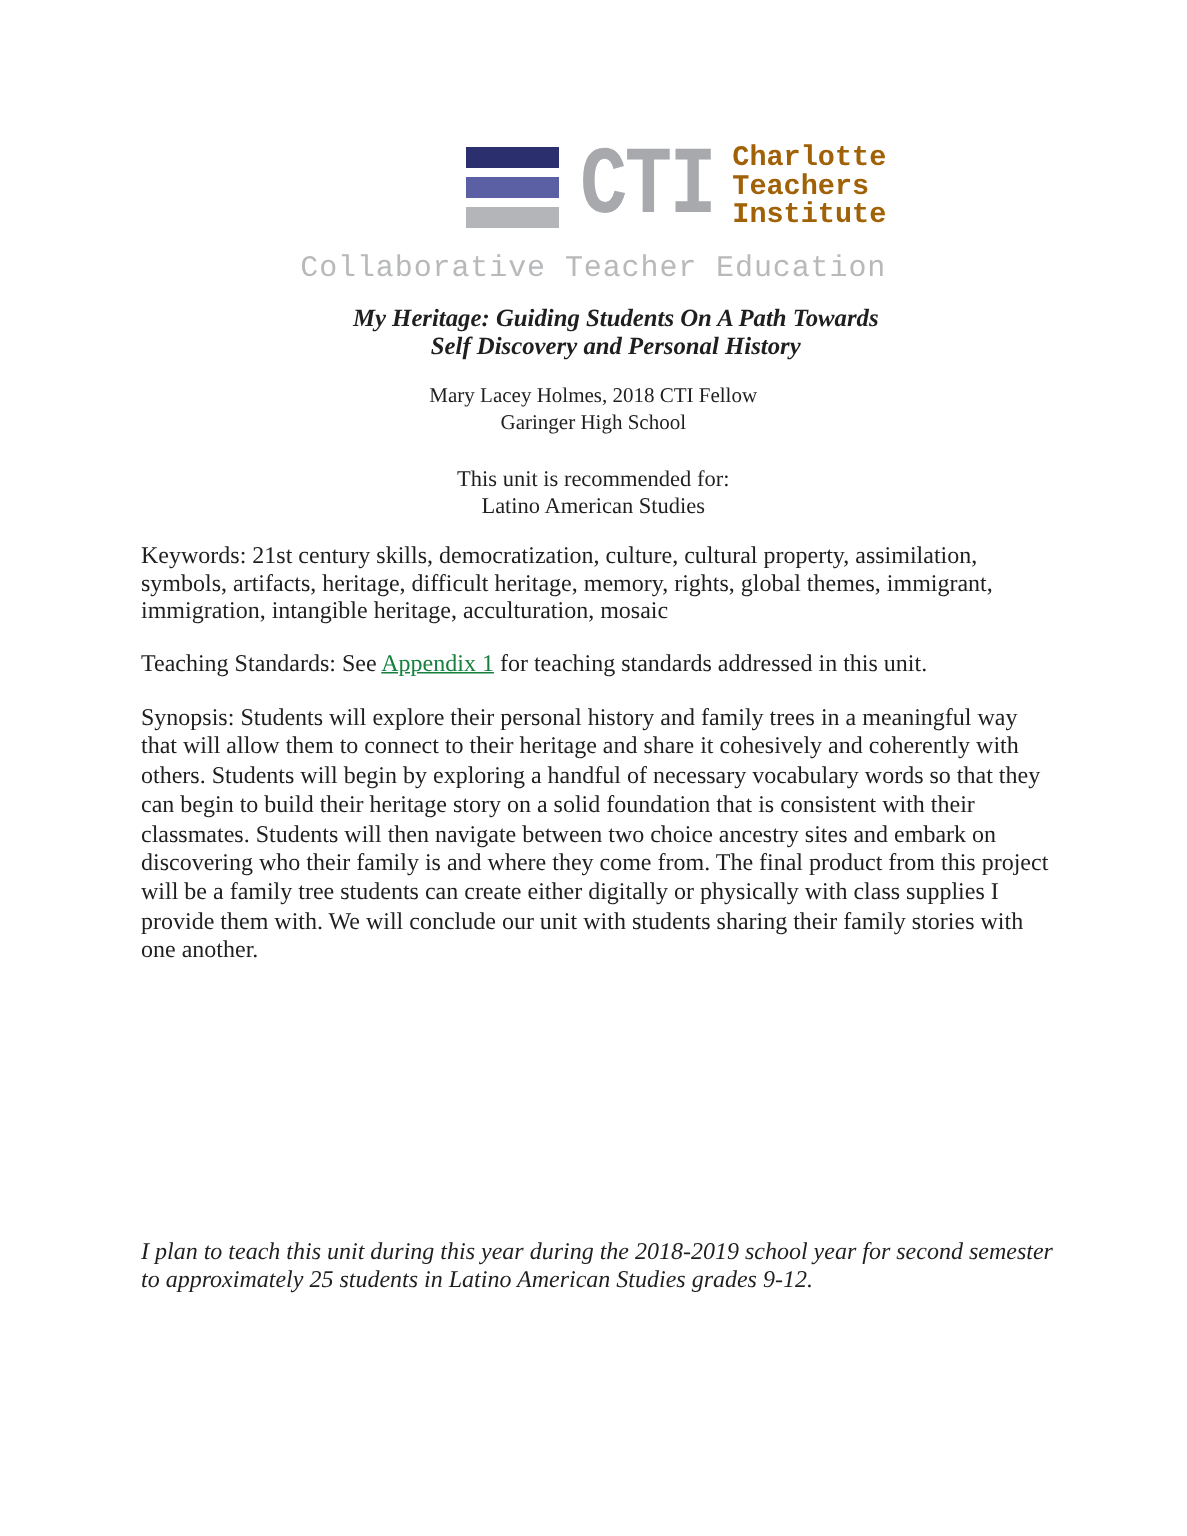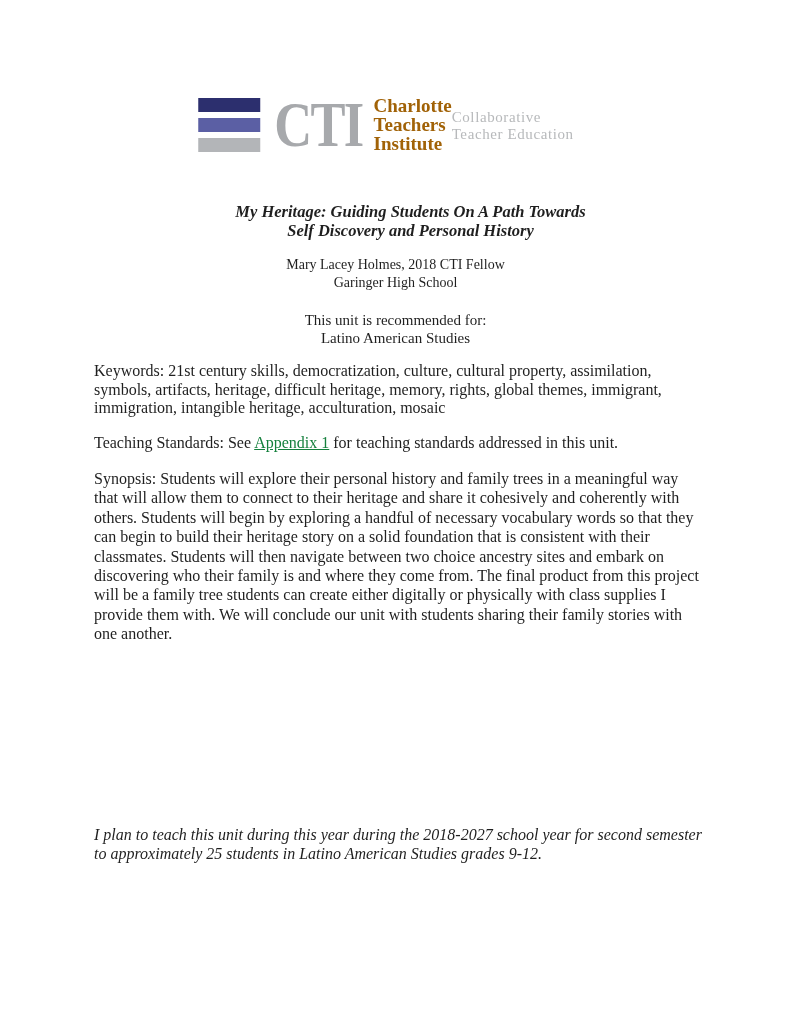--- a/index.html
+++ b/index.html
@@ -7,43 +7,43 @@
     position:relative;
     width:791px;height:1024px;
     background:#ffffff;
     font-family:"Liberation Serif", serif;
     color:#1f1f1f;
     overflow:hidden;
   }
   
   .logo{
     position:absolute;top:96px;left:50%;transform:translateX(-50%);
-    display:flex;flex-direction:row;align-items:center;
-    font-family:Liberation Serif, serif;
+    display:flex;flex-direction:column;align-items:flex-end;
+    font-family:Liberation Mono, monospace;
   }
   .logo-top{display:flex;flex-direction:row;align-items:center;}
   .logo-bars{display:flex;flex-direction:column;gap:6px;width:62px;margin-right:14px;}
   .logo-bar{height:14px;width:62px;}
   .logo-cti{
     font-size:64px;font-weight:bold;color:#a7a9ac;
     letter-spacing:-2px;line-height:56px;
     transform:scaleX(0.82);transform-origin:left center;
   }
   .logo-namestack{
     display:flex;flex-direction:column;justify-content:center;
     margin-left:-8px;
     border-left:0;
   }
   .logo-name-line{
     font-size:19px;font-weight:bold;color:#a16207;line-height:19px;
     letter-spacing:0px;
   }
   .logo-tagline{
-    margin-top:3px;
-    font-size:15px;color:#b7b9bb;letter-spacing:0.6px;font-weight:400;
+    margin-top:15px;
+    font-size:20px;color:#b7b9bb;letter-spacing:0.6px;font-weight:400;
   }
   
   .centerblock{position:absolute;left:0;right:0;text-align:center;}
   .title{top:203px;font-weight:bold;font-style:italic;font-size:16.5px;line-height:18.5px;padding-left:30px;}
   .author{top:256px;font-size:14px;line-height:18px;}
   .recommended{top:311px;font-size:15px;line-height:18px;}
   
   .bodyblock{position:absolute;left:94px;width:612px;font-size:16px;line-height:18.6px;text-align:left;}
   .keywords{top:362px;}
   .standards{top:434px;}
@@ -96,15 +96,15 @@
   </div>
 
   <div class="bodyblock standards">
     <span class="bold">Teaching Standards:</span><span> See </span><a class="appendix-link" style="color: #15803d;">Appendix 1</a><span> for teaching standards addressed in this unit.</span>
   </div>
 
   <div class="bodyblock synopsis">
     <span class="bold">Synopsis:</span><span> Students will explore their personal history and family trees in a meaningful way that will allow them to connect to their heritage and share it cohesively and coherently with others. Students will begin by exploring a handful of necessary vocabulary words so that they can begin to build their heritage story on a solid foundation that is consistent with their classmates. Students will then navigate between two choice ancestry sites and embark on discovering who their family is and where they come from. The final product from this project will be a family tree students can create either digitally or physically with class supplies I provide them with. We will conclude our unit with students sharing their family stories with one another.</span>
   </div>
 
-  <div class="bodyblock statement plan">I plan to teach this unit during this year during the 2018-2027 school year for second semester to approximately 25 students in Latino American Studies grades 9-12.</div>
+  <div class="bodyblock statement plan">I plan to teach this unit during this year during the 2018-2019 school year for second semester to approximately 25 students in Latino American Studies grades 9-12.</div>
 
 </div>
 
 </body></html>

